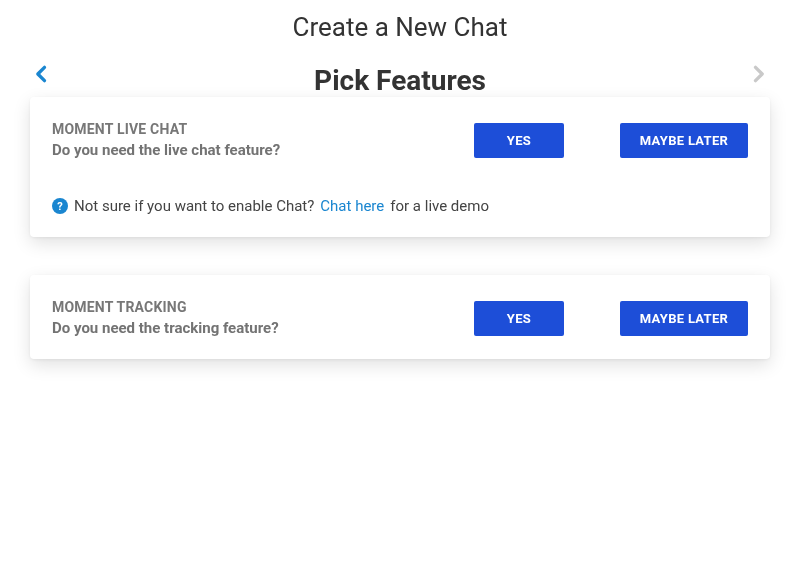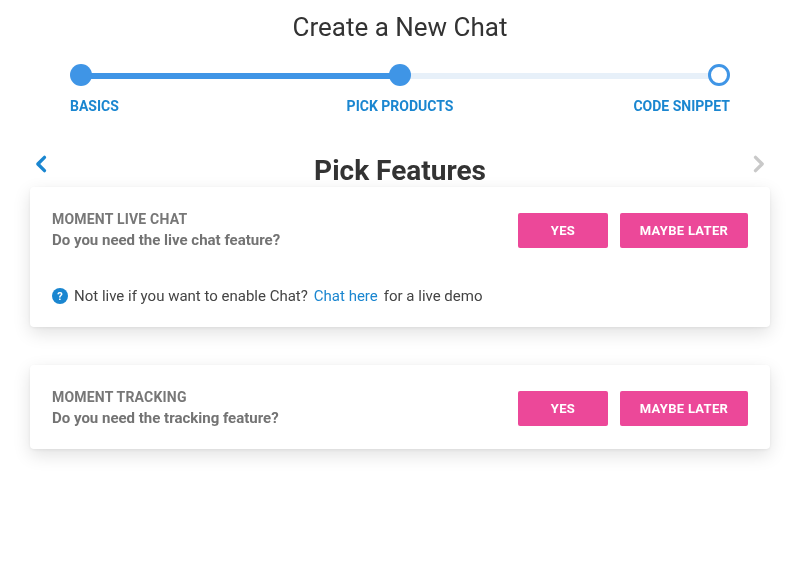--- a/index.html
+++ b/index.html
@@ -137,37 +137,38 @@
     .card-question {
       font-size: 15px;
       font-weight: 700;
       color: #737373;
     }
     .card-buttons {
       display: flex;
       gap: 12px;
     }
     .btn {
-      background: #ec4899;
+      background: #1d4ed8;
       color: #ffffff;
       border: none;
       font-size: 13px;
       font-weight: 700;
       letter-spacing: 0.3px;
       padding: 10px 4px;
       text-align: center;
       cursor: pointer;
       border-radius: 2px;
       font-family: inherit;
     }
     .btn-yes {
       width: 90px;
     }
     .btn-maybe {
       width: 128px;
+      margin-left: 44px;
     }
     .card-helper {
       margin-top: 38px;
       font-size: 15px;
       color: #444;
       display: flex;
       align-items: center;
       gap: 6px;
       flex-wrap: wrap;
     }
@@ -188,40 +189,20 @@
       color: #1a86d0;
       cursor: pointer;
     }
   </style>
 </head>
 <body>
 
 <div class="container">
   <h1 class="page-title">Create a New Chat</h1>
 
-  <div class="stepper">
-    <div class="stepper-track">
-      <div class="stepper-segment seg-active"></div>
-      <div class="stepper-segment seg-inactive"></div>
-    </div>
-    <div class="stepper-nodes">
-      <div class="stepper-node">
-        <div class="circle"></div>
-        <div class="stepper-label">BASICS</div>
-      </div>
-      <div class="stepper-node">
-        <div class="circle"></div>
-        <div class="stepper-label">PICK PRODUCTS</div>
-      </div>
-      <div class="stepper-node">
-        <div class="circle hollow"></div>
-        <div class="stepper-label">CODE SNIPPET</div>
-      </div>
-    </div>
-  </div>
 
   <div class="section-header">
     <div class="chev chev-left">
       <svg viewBox="0 0 24 24" width="20" height="20">
           <path d="M15 4 L7 12 L15 20" fill="none" stroke-width="4" stroke-linecap="round" stroke-linejoin="round"></path>
         </svg>
     </div>
     <div class="section-title">Pick Features</div>
     <div class="chev chev-right">
       <svg viewBox="0 0 24 24" width="20" height="20">
@@ -236,21 +217,21 @@
         <div class="card-overline">MOMENT LIVE CHAT</div>
         <div class="card-question">Do you need the live chat feature?</div>
       </div>
       <div class="card-buttons">
         <button class="btn btn-yes">YES</button>
         <button class="btn btn-maybe">MAYBE LATER</button>
       </div>
     </div>
     <div class="card-helper">
       <span class="help-icon">?</span>
-      <span>Not live if you want to enable Chat?</span>
+      <span>Not sure if you want to enable Chat?</span>
       <span class="helper-link">Chat here</span>
       <span>for a live demo</span>
     </div>
   </div>
 
   <div class="card">
     <div class="card-top">
       <div class="card-texts">
         <div class="card-overline">MOMENT TRACKING</div>
         <div class="card-question">Do you need the tracking feature?</div>

